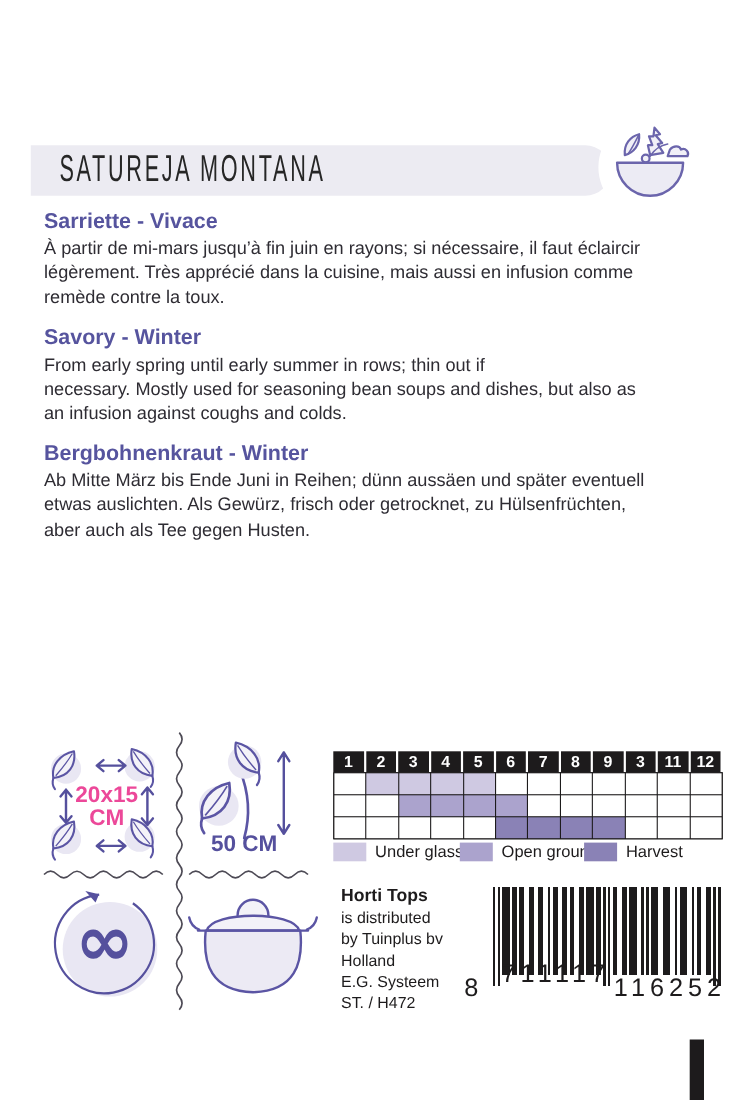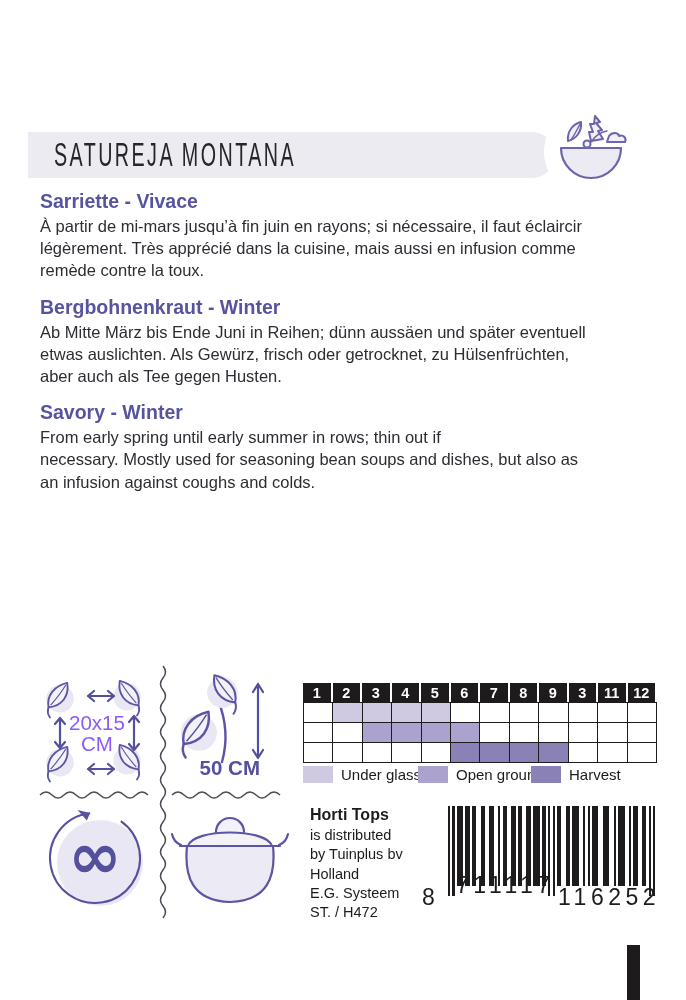--- a/index.html
+++ b/index.html
@@ -15,22 +15,22 @@
   .bowl-wrap{position:absolute;left:543px;top:108px;}
 
   
   .sections{position:absolute;left:40px;top:189px;width:630px;}
   .sec h2{font-size:19.5px;line-height:24px;font-weight:bold;color:#56549e;margin:0 0 2px 0;}
   .sec p{font-size:16.5px;line-height:22.2px;color:#2e2c33;margin:0 0 13px 0;white-space:pre;}
 
   
   .icon-panel{position:absolute;left:30px;top:660px;}
   .spacing-text{position:absolute;left:64px;top:712px;width:66px;text-align:center;
-    font-size:20.5px;line-height:21px;font-weight:normal;color:#8b5cf6;}
-  .height-text{position:absolute;left:184px;top:756px;width:76px;text-align:right;
+    font-size:20.5px;line-height:21px;font-weight:bold;color:#ec4899;}
+  .height-text{position:absolute;left:184px;top:756px;width:76px;text-align:center;
     font-size:20.5px;font-weight:bold;color:#55509d;}
   .infinity{position:absolute;left:56px;top:826px;width:78px;height:66px;text-align:center;
     font-size:64px;line-height:60px;font-weight:bold;color:#55509d;font-family:"DejaVu Sans",sans-serif;}
 
   
   .cal-head{position:absolute;left:303px;top:683px;width:352px;height:19px;
     display:grid;grid-template-columns:repeat(12,1fr);gap:2px;}
   .cal-head .hc{background:#1d1b1c;color:#fff;font-size:14.5px;font-weight:bold;
     display:flex;align-items:center;justify-content:center;}
   .cal-body{position:absolute;left:303px;top:702px;width:352px;
@@ -81,30 +81,30 @@
   <div class="sections">
     <div class="sec">
     </div>
     <div class="sec">
       <h2>Sarriette - Vivace</h2>
       <p>À partir de mi-mars jusqu’à fin juin en rayons; si nécessaire, il faut éclaircir
 légèrement. Très apprécié dans la cuisine, mais aussi en infusion comme
 remède contre la toux.</p>
     </div>
     <div class="sec">
+      <h2>Savory - Winter</h2>
+      <p>From early spring until early summer in rows; thin out if
+necessary. Mostly used for seasoning bean soups and dishes, but also as
+an infusion against coughs and colds.</p>
+    </div>
+    <div class="sec">
       <h2>Bergbohnenkraut - Winter</h2>
       <p>Ab Mitte März bis Ende Juni in Reihen; dünn aussäen und später eventuell
 etwas auslichten. Als Gewürz, frisch oder getrocknet, zu Hülsenfrüchten,
 aber auch als Tee gegen Husten.</p>
-    </div>
-    <div class="sec">
-      <h2>Savory - Winter</h2>
-      <p>From early spring until early summer in rows; thin out if
-necessary. Mostly used for seasoning bean soups and dishes, but also as
-an infusion against coughs and colds.</p>
     </div>
   </div>
 
   <svg class="icon-panel" width="265" height="270" viewBox="0 0 265 270">
     <defs>
       <g id="leafR">
         <circle cx="18" cy="26" r="19" fill="#e9e7f3" stroke="none"></circle>
         <path d="M8 4 C26 8 37 22 34 38 C15 36 5 22 8 4 Z" fill="#f3f2f8" stroke="#5b55a4" stroke-width="2.6" stroke-linejoin="round"></path>
         <path d="M31 35 C24 27 16 17 10 7" stroke="#5b55a4" stroke-width="1.6" fill="none"></path>
         <path d="M34 38 C36 44 35 48 32 52" stroke="#5b55a4" stroke-width="2.6" fill="none" stroke-linecap="round"></path>

